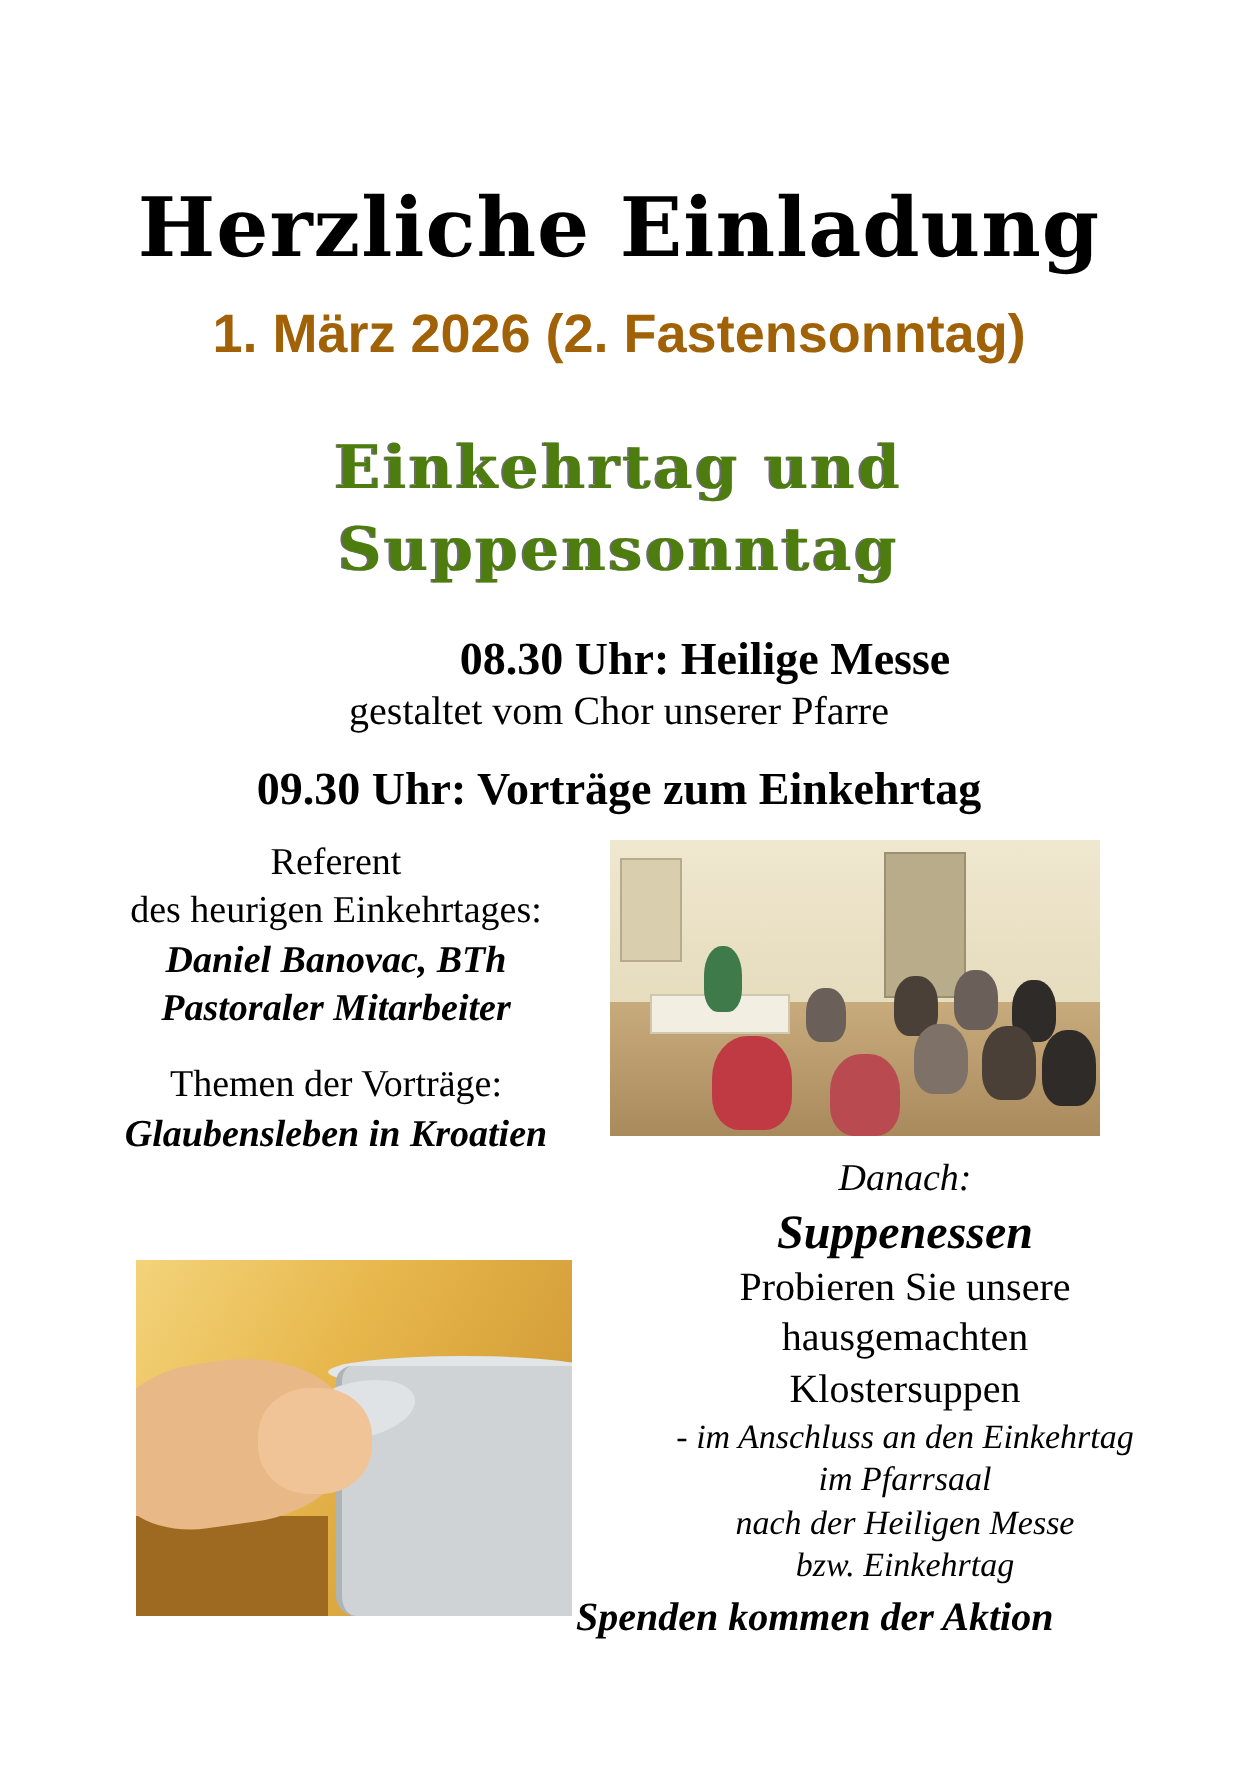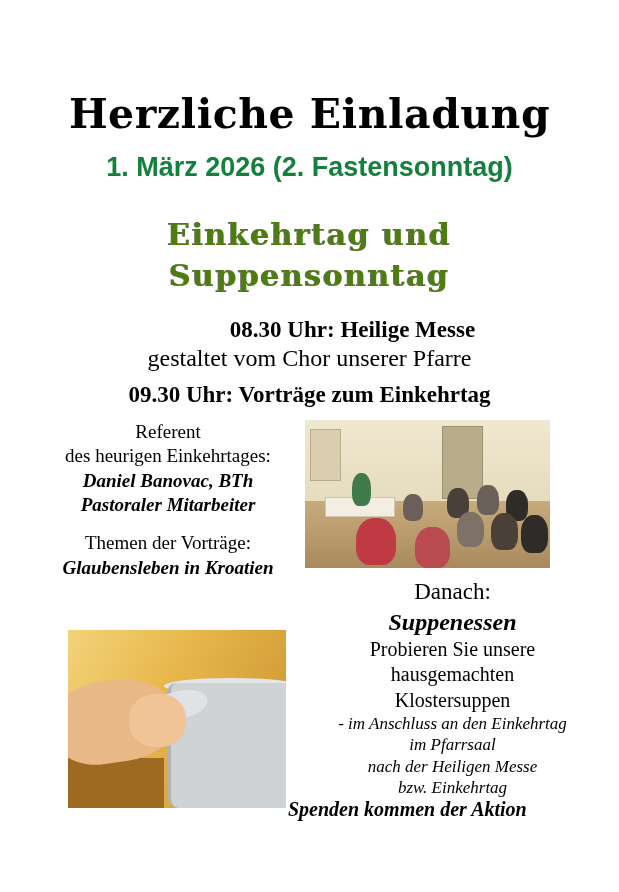--- a/index.html
+++ b/index.html
@@ -41,21 +41,21 @@
 
   .subdate {
     position: absolute;
     top: 120px;
     left: 0;
     width: 619px;
     text-align: center;
     font-family: "Liberation Sans", sans-serif;
     font-weight: bold;
     font-size: 27px;
-    color: #15803d;
+    color: #a16207;
   }
 
   
   .bigtitle {
     position: absolute;
     left: 0;
     width: 619px;
     text-align: center;
     font-family: "DejaVu Serif", serif;
     font-weight: bold;
@@ -77,21 +77,21 @@
     width: 619px;
     text-align: center;
   }
   .prog-time {
     font-family: "Liberation Serif", serif;
     font-weight: bold;
     font-size: 23px;
   }
   .prog-sub {
     font-family: "Liberation Serif", serif;
-    font-size: 24px;
+    font-size: 20px;
   }
   .row-mass   { top: 285px; padding-left: 43px; }
   .row-mass2  { top: 313px; }
   .row-talks  { top: 350px; }
 
   
   .leftcol {
     position: absolute;
     left: 34px;
     top: 388px;
@@ -195,21 +195,22 @@
   
   .rightcol {
     position: absolute;
     left: 300px;
     top: 546px;
     width: 305px;
     text-align: center;
     line-height: 1.26;
   }
   .rightcol .it {
-    font-size: 23px;
+    font-style: italic;
+    font-size: 19px;
   }
   .rightcol .bi-big {
     font-weight: bold;
     font-style: italic;
     font-size: 24px;
   }
   .rightcol .ln { font-size: 20px; }
   .rightcol .small-it {
     font-style: italic;
     font-size: 17px;

